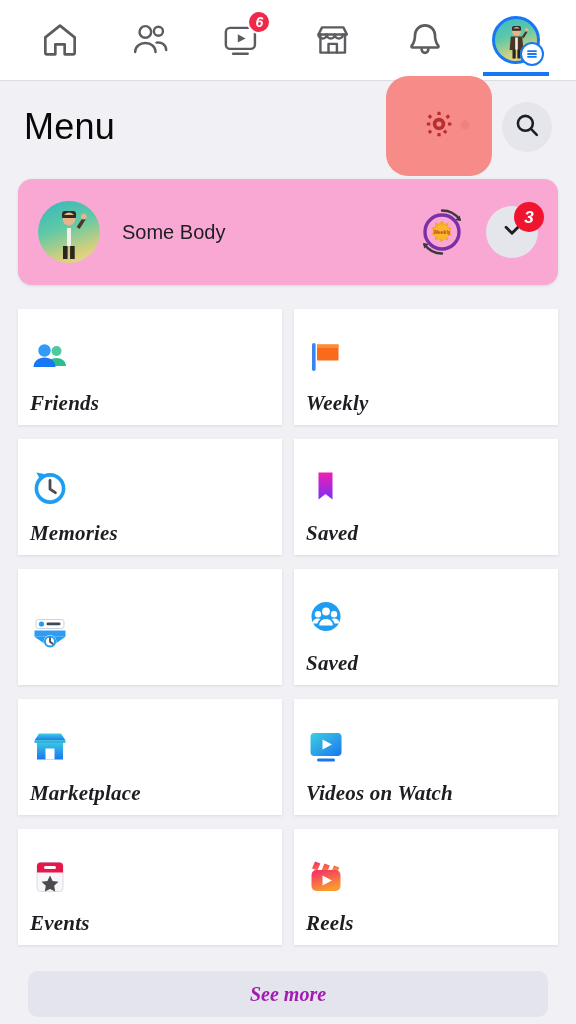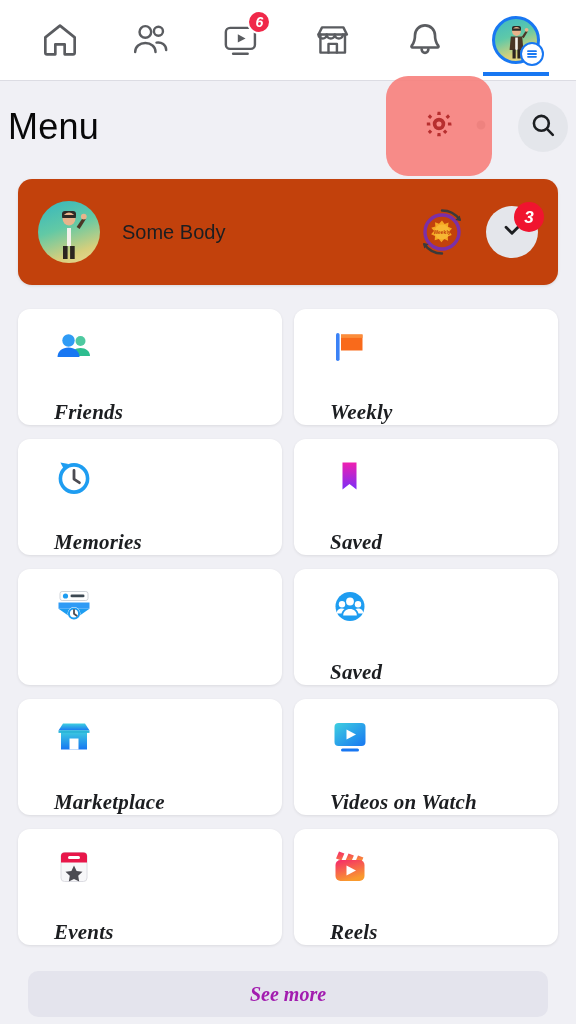--- a/index.html
+++ b/index.html
@@ -97,21 +97,21 @@
   .topnav-divider {
     height: 1px;
     background: #dcdce3;
   }
 
   
   .header {
     height: 92px;
     display: flex;
     align-items: center;
-    padding: 0 8px;
+    padding: 0 24px;
     position: relative;
   }
   .page-title {
     font-size: 36px;
     font-weight: normal;
     color: #080809;
     letter-spacing: 0.2px;
   }
   .header-spacer { flex: 1; }
   .header-actions {
@@ -151,21 +151,21 @@
     opacity: 0.92;
     display: flex;
     align-items: center;
     justify-content: center;
     z-index: 5;
   }
 
   
   .profile-card {
     margin: 6px 18px 0 18px;
-    background: #c2410c;
+    background: #f9a8d4;
     border-radius: 14px;
     height: 106px;
     display: flex;
     align-items: center;
     padding: 0 20px;
     box-shadow: 0 1px 3px rgba(0,0,0,0.10);
   }
   .profile-avatar {
     width: 62px;
     height: 62px;
@@ -227,28 +227,28 @@
 
   
   .menu-grid {
     margin: 24px 18px 0 18px;
     display: grid;
     grid-template-columns: 1fr 1fr;
     gap: 14px 12px;
   }
   .menu-tile {
     background: #ffffff;
-    border-radius: 12px;
+    border-radius: 0;
     height: 116px;
-    padding: 18px 20px 0 36px;
+    padding: 18px 20px 0 12px;
     box-shadow: 0 1px 3px rgba(0,0,0,0.09);
     cursor: pointer;
     display: flex;
     flex-direction: column;
-    justify-content: space-between;
+    justify-content: center;
   }
   .tile-icon {
     width: 42px;
     height: 42px;
     display: flex;
     align-items: center;
     justify-content: flex-start;
   }
   .tile-label {
     margin-top: 12px;

